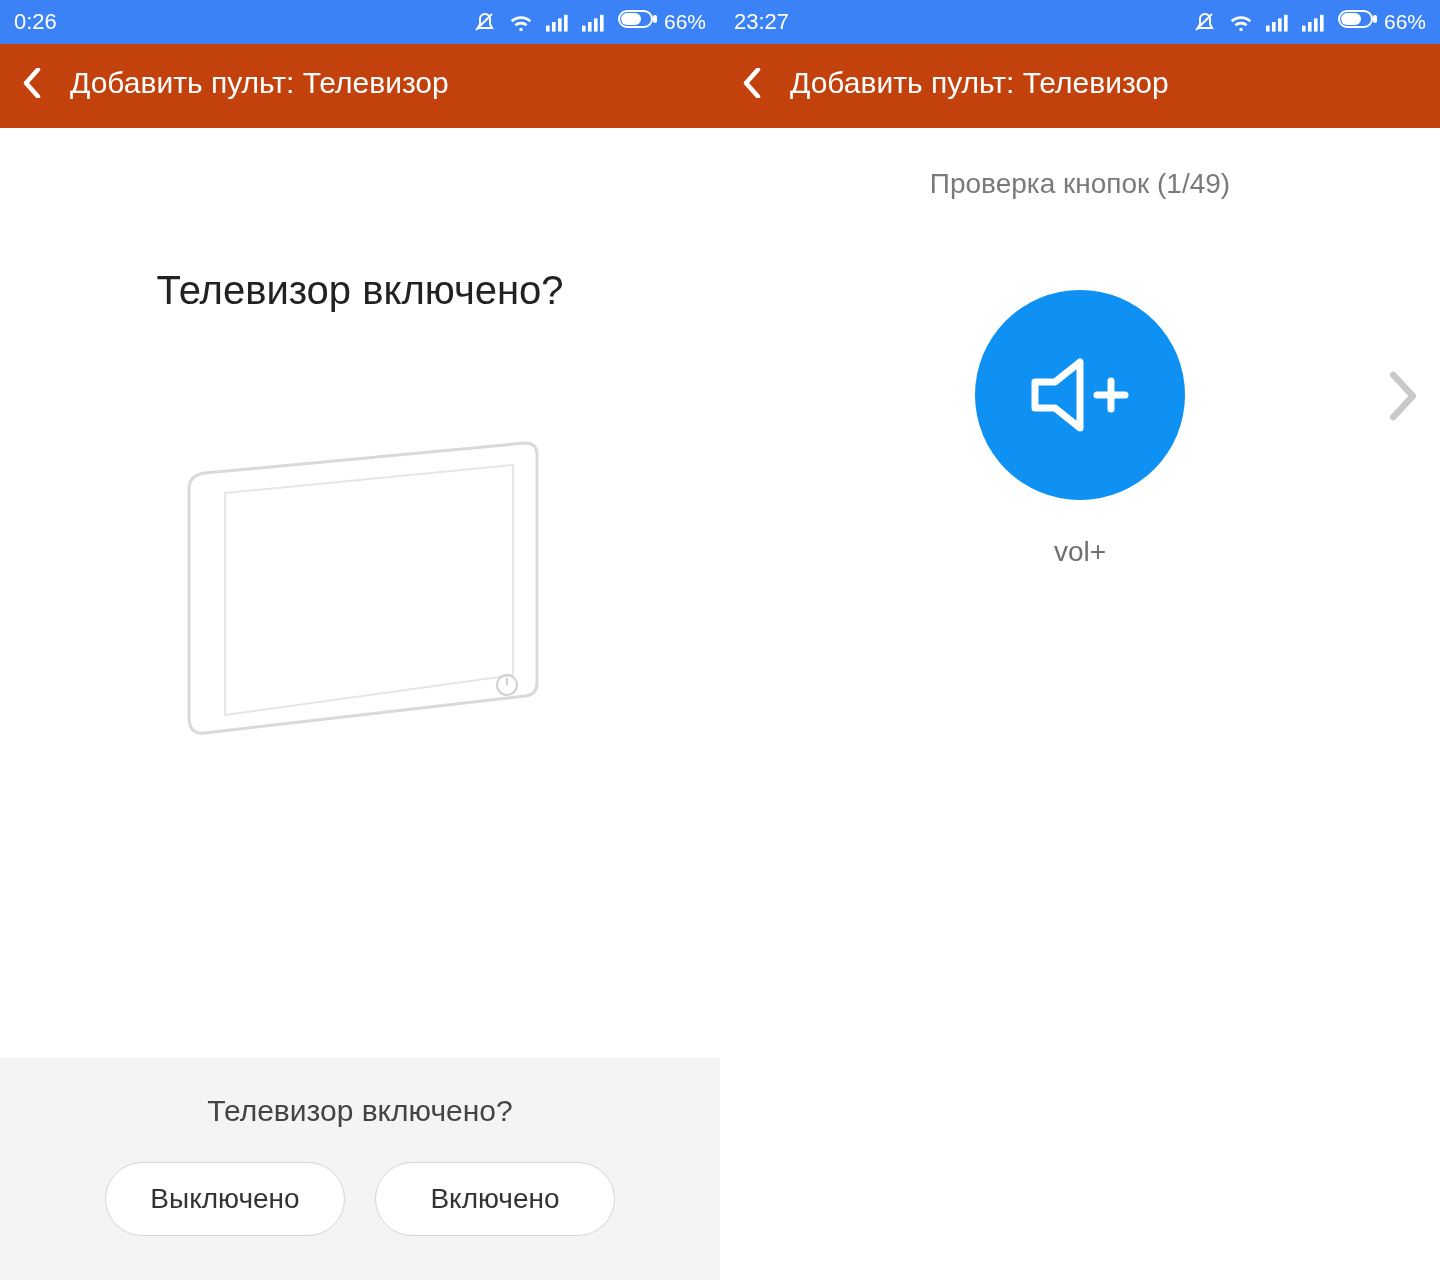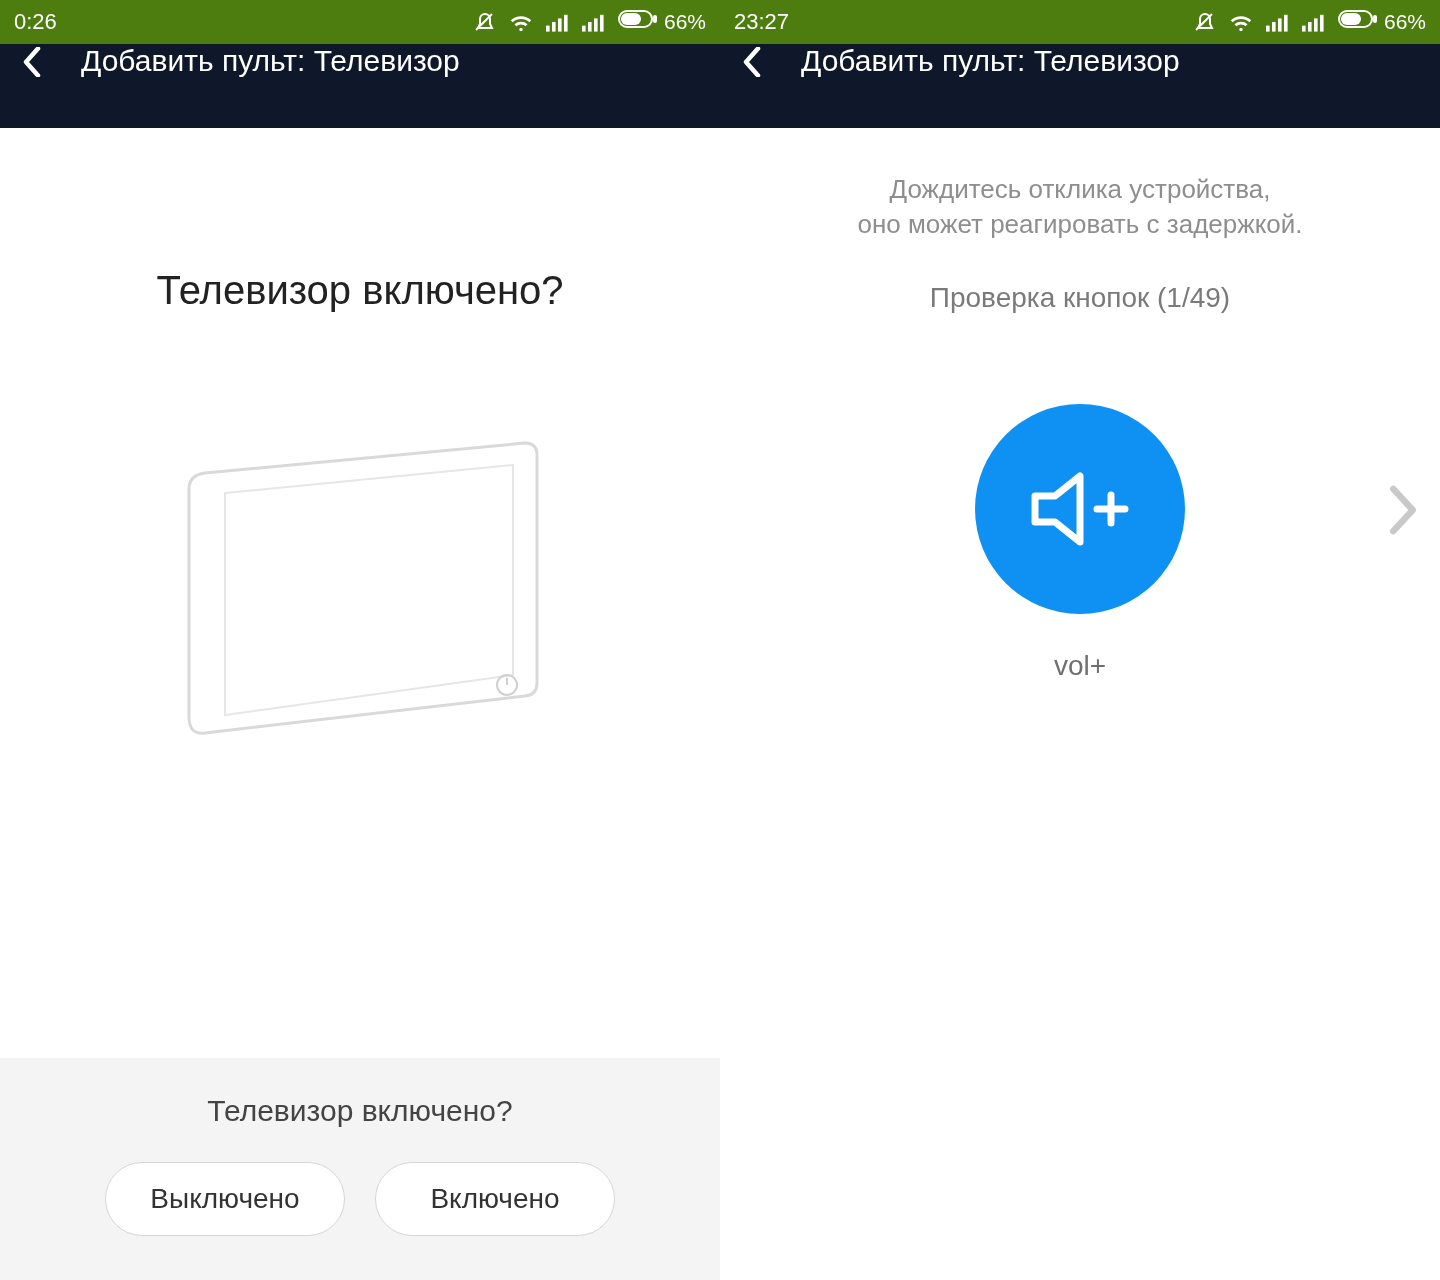--- a/index.html
+++ b/index.html
@@ -17,42 +17,43 @@
     position: relative;
     display: flex;
     flex-direction: column;
     background: #fff;
   }
   .screen + .screen { border-left: 0px solid transparent; }
 
   
   .statusbar {
     height: 44px;
-    background: #4d7c0f;
+    background: #3b82f6;
     color: #fff;
     display: flex;
     align-items: center;
     padding: 0 14px;
     font-size: 22px;
     font-weight: 400;
   }
   .statusbar .spacer { flex: 1; }
   .statusbar .icons { display: flex; align-items: center; gap: 12px; }
   .statusbar .icons svg, .statusbar .icons .bat { display: block; }
   .statusbar .batt-wrap { display:flex; align-items:flex-start; gap:6px; }
   .statusbar .batt-text { font-size: 21px; }
 
   
   .appheader {
     height: 84px;
-    background: #0f172a;
+    background: #c2410c;
     color: #fff;
     display: flex;
+    align-items: center;
     padding: 0 14px 6px 14px;
-    gap: 31px;
+    gap: 20px;
   }
   .appheader .back { width: 36px; height: 36px; display:flex; align-items:center; justify-content:center; }
   .appheader .title { font-size: 30px; font-weight: 400; }
 
   
   .content { flex: 1; position: relative; }
 
   
   .q1 {
     text-align: center;
@@ -249,22 +250,20 @@
   <div class="appheader">
     <span class="back">
       <svg width="20" height="30" viewBox="0 0 12 20" fill="none" stroke="#fff" stroke-width="3" stroke-linecap="round" stroke-linejoin="round">
           <polyline points="10,1 2,10 10,19"></polyline>
         </svg>
     </span>
     <span class="title">Добавить пульт: Телевизор</span>
   </div>
 
   <div class="content">
-    <div class="hint">Дождитесь отклика устройства,
-оно может реагировать с задержкой.</div>
     <div class="check">Проверка кнопок (1/49)</div>
 
     <div class="vol-area">
       <div class="vol-circle">
         <svg width="110" height="90" viewBox="0 0 110 90">
           <path d="M10 32 L30 32 L55 12 L55 78 L30 58 L10 58 Z" fill="none" stroke="#fff" stroke-width="7" stroke-linejoin="round"></path>
           <line x1="72" y1="45" x2="100" y2="45" stroke="#fff" stroke-width="7" stroke-linecap="round"></line>
           <line x1="86" y1="31" x2="86" y2="59" stroke="#fff" stroke-width="7" stroke-linecap="round"></line>
         </svg>
       </div>

